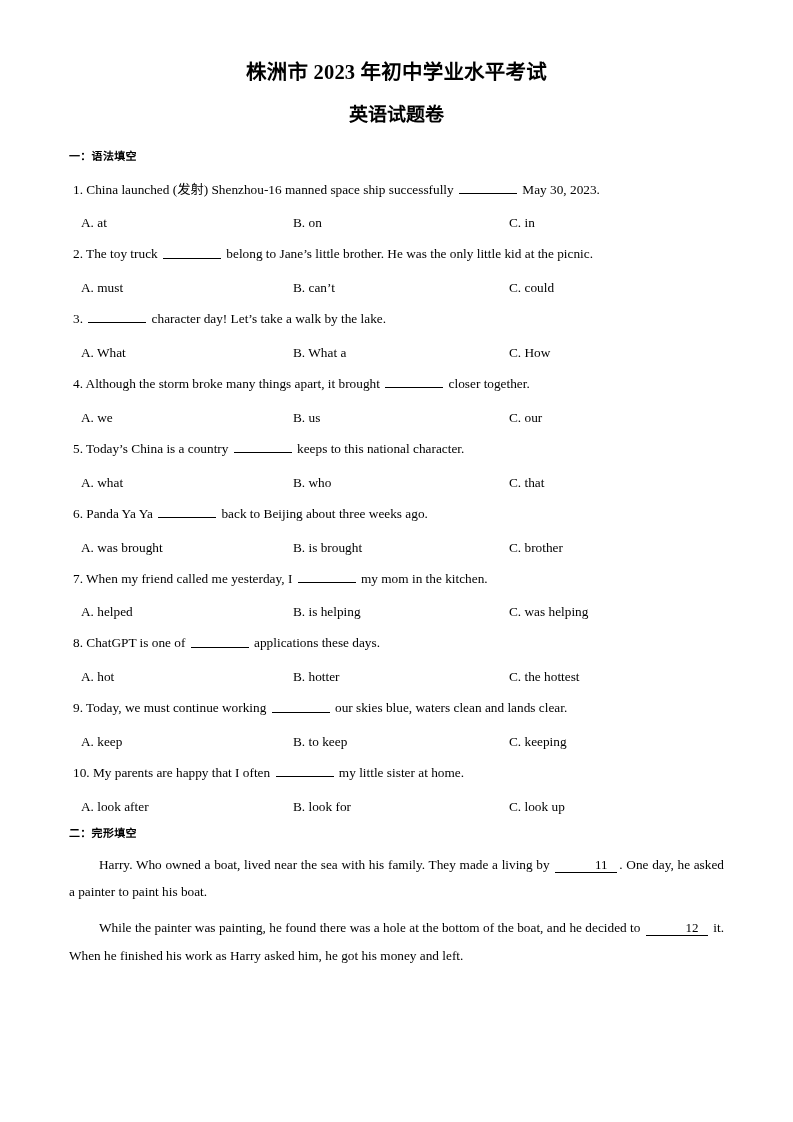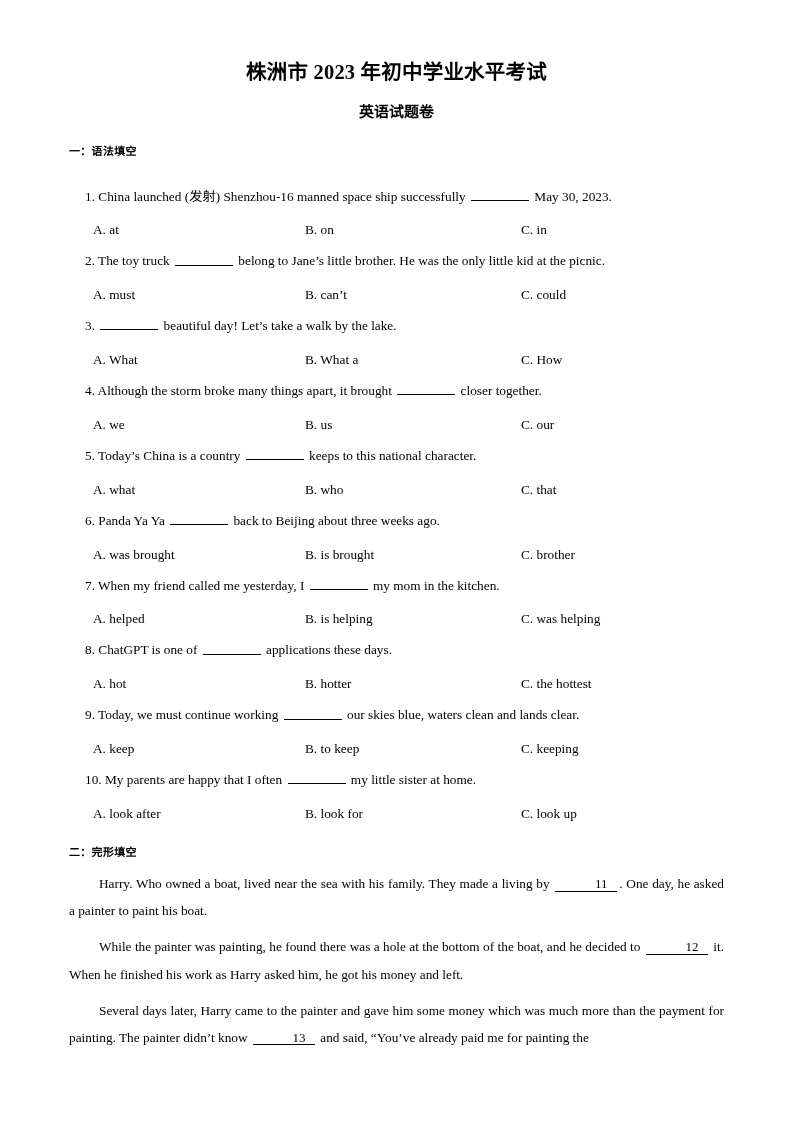--- a/index.html
+++ b/index.html
@@ -39,40 +39,40 @@
     font-weight: bold;
     font-size: 20.5px;
     line-height: 1.25;
     letter-spacing: 0.2px;
     margin: 0;
     padding-top: 60px;
   }
   .doc-subtitle {
     text-align: center;
     font-weight: bold;
-    font-size: 15px;
+    font-size: 19px;
     line-height: 1.25;
     margin: 0;
     padding-top: 17px;
   }
 
   
   .section-heading {
     font-weight: bold;
     font-size: 11px;
     line-height: 1.2;
     margin: 0;
     font-family: "DejaVu Sans", "Liberation Sans", sans-serif;
     letter-spacing: 0.3px;
   }
   #sec1-heading { padding-top: 24px; }
   #sec2-heading { padding-top: 7px; }
 
   
-  .q-list { margin: 16px; padding: 0; list-style: none; }
+  .q-list { margin: 4px; padding: 0; list-style: none; }
   .q-block { margin: 0; }
   .q-stem {
     font-size: 13.3px;
     line-height: 1.25;
     margin: 0;
     padding-top: 13px;
     white-space: pre-wrap;
   }
   .q-options {
     display: block;
@@ -149,21 +149,21 @@
       <div class="q-block">
         <div class="q-stem"><span>2. The toy truck </span><span class="blank"></span><span> belong to Jane’s little brother. He was the only little kid at the picnic.</span></div>
         <div class="q-options">
           <span class="opt opt-a">A. must</span>
           <span class="opt opt-b">B. can’t</span>
           <span class="opt opt-c">C. could</span>
         </div>
       </div>
 
       <div class="q-block">
-        <div class="q-stem"><span>3. </span><span class="blank"></span><span> beautiful day! Let’s take a walk by the lake.</span></div>
+        <div class="q-stem"><span>3. </span><span class="blank"></span><span> character day! Let’s take a walk by the lake.</span></div>
         <div class="q-options">
           <span class="opt opt-a">A. What</span>
           <span class="opt opt-b">B. What a</span>
           <span class="opt opt-c">C. How</span>
         </div>
       </div>
 
       <div class="q-block">
         <div class="q-stem"><span>4. Although the storm broke many things apart, it brought </span><span class="blank"></span><span> closer together.</span></div>
         <div class="q-options">
@@ -230,18 +230,17 @@
     </div>
 
     <div class="section-heading" id="sec2-heading">二：完形填空</div>
 
     <div class="passage">
 
       <p class="passage-para"><span>Harry. Who owned a boat, lived near the sea with his family. They made a living by </span><span class="numblank">11</span><span>. One day, he asked a painter to paint his boat.</span></p>
 
       <p class="passage-para"><span>While the painter was painting, he found there was a hole at the bottom of the boat, and he decided to </span><span class="numblank">12</span><span> it. When he finished his work as Harry asked him, he got his money and left.</span></p>
 
-      <p class="passage-para"><span>Several days later, Harry came to the painter and gave him some money which was much more than the payment for painting. The painter didn’t know </span><span class="numblank">13</span><span> and said, “You’ve already paid me for painting the</span></p>
 
     </div>
 
   </div>
 </div>
 
 </body></html>

